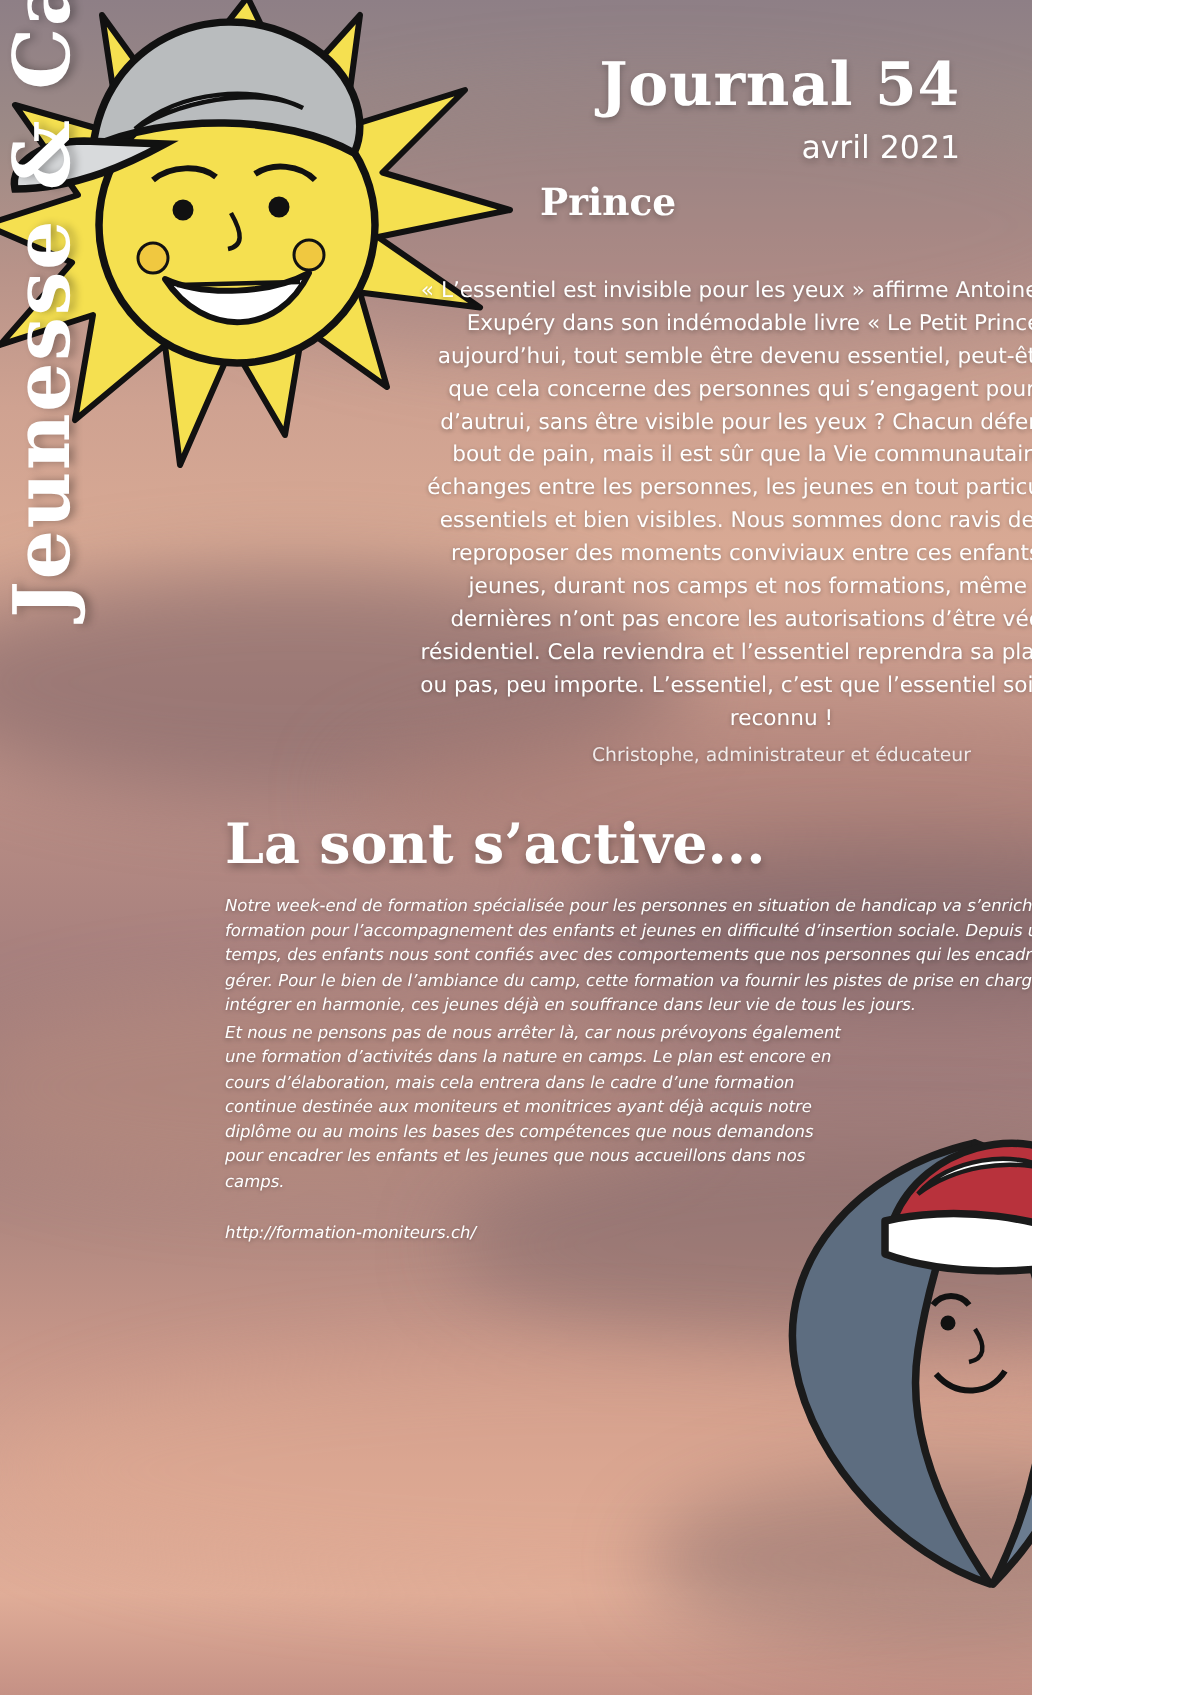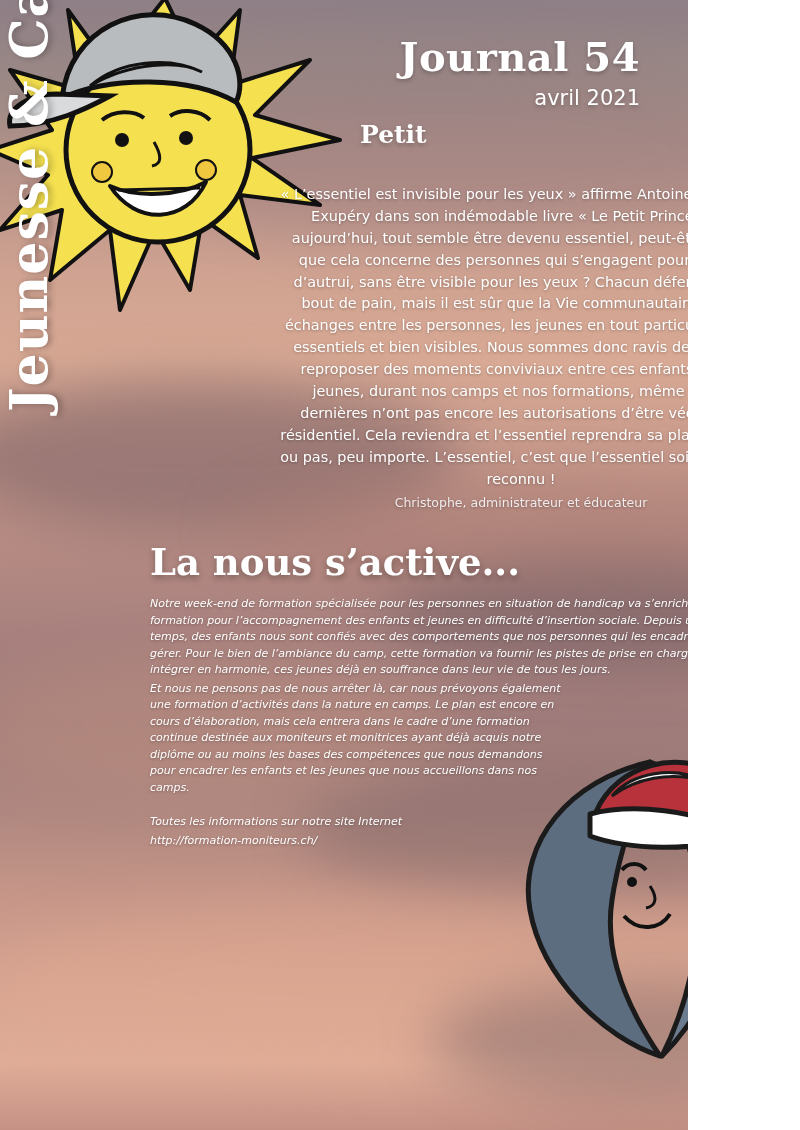--- a/index.html
+++ b/index.html
@@ -252,28 +252,27 @@
   </div>
 
   <div class="masthead">
     <div class="journal-title">Journal 54</div>
     <div class="journal-date">avril 2021</div>
   </div>
 
   <div class="side-title">Jeunesse &amp; Camps</div>
 
   <div class="edito">
-    <div class="edito-title">Petit</div>
+    <div class="edito-title">Prince</div>
     <div class="edito-body">« L’essentiel est invisible pour les yeux » affirme Antoine de Saint-Exupéry dans son indémodable livre « Le Petit Prince ». Et aujourd’hui, tout semble être devenu essentiel, peut-être parce que cela concerne des personnes qui s’engagent pour le bien d’autrui, sans être visible pour les yeux ? Chacun défendra son bout de pain, mais il est sûr que la Vie communautaire et les échanges entre les personnes, les jeunes en tout particulier, sont essentiels et bien visibles. Nous sommes donc ravis de pouvoir reproposer des moments conviviaux entre ces enfants et ces jeunes, durant nos camps et nos formations, même si ces dernières n’ont pas encore les autorisations d’être vécues en résidentiel. Cela reviendra et l’essentiel reprendra sa place, visible ou pas, peu importe. L’essentiel, c’est que l’essentiel soit admis et reconnu !</div>
     <div class="edito-sign">Christophe, administrateur et éducateur</div>
   </div>
 
   <div class="article">
-    <div class="article-title">La nous s’active...</div>
+    <div class="article-title">La sont s’active...</div>
     <p class="para-1">Notre week-end de formation spécialisée pour les personnes en situation de handicap va s’enrichir d’une formation pour l’accompagnement des enfants et jeunes en difficulté d’insertion sociale. Depuis un certain temps, des enfants nous sont confiés avec des comportements que nos personnes qui les encadrent peinent à gérer. Pour le bien de l’ambiance du camp, cette formation va fournir les pistes de prise en charge pour intégrer en harmonie, ces jeunes déjà en souffrance dans leur vie de tous les jours.</p>
     <p class="para-2">Et nous ne pensons pas de nous arrêter là, car nous prévoyons également une formation d’activités dans la nature en camps. Le plan est encore en cours d’élaboration, mais cela entrera dans le cadre d’une formation continue destinée aux moniteurs et monitrices ayant déjà acquis notre diplôme ou au moins les bases des compétences que nous demandons pour encadrer les enfants et les jeunes que nous accueillons dans nos camps.</p>
     <div class="footer-note">
-      <p>Toutes les informations sur notre site Internet</p>
       <p><a href="#">http://formation-moniteurs.ch/</a></p>
     </div>
   </div>
 
 </div>
 
 </body></html>

